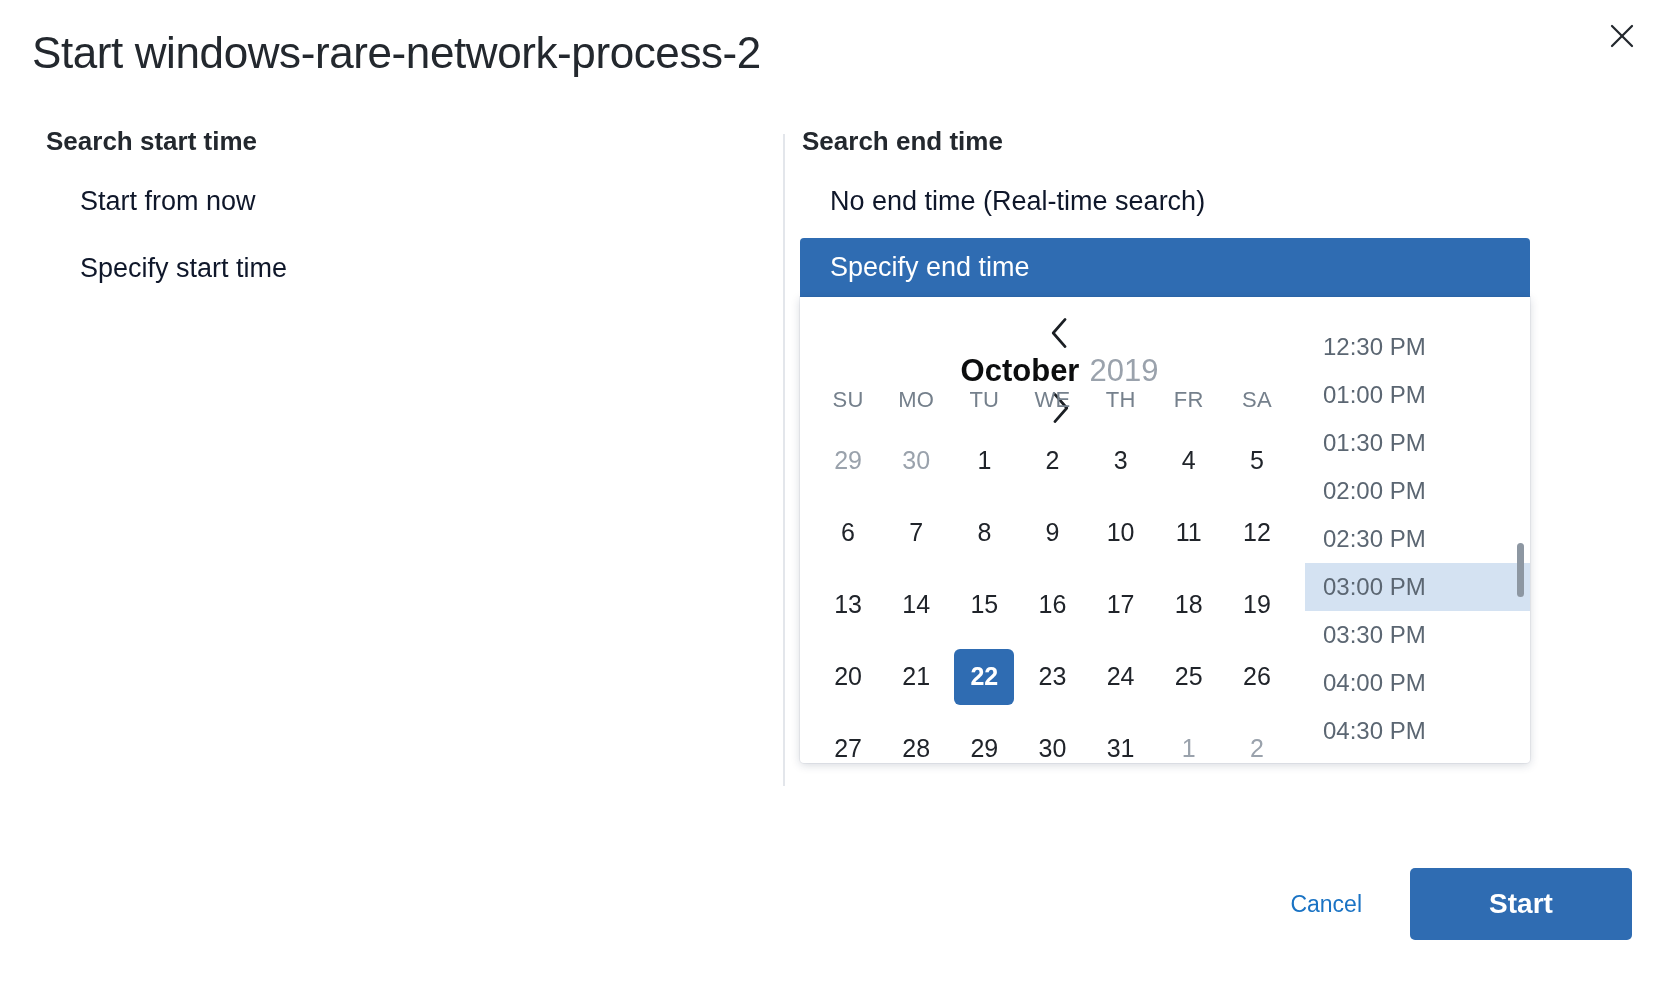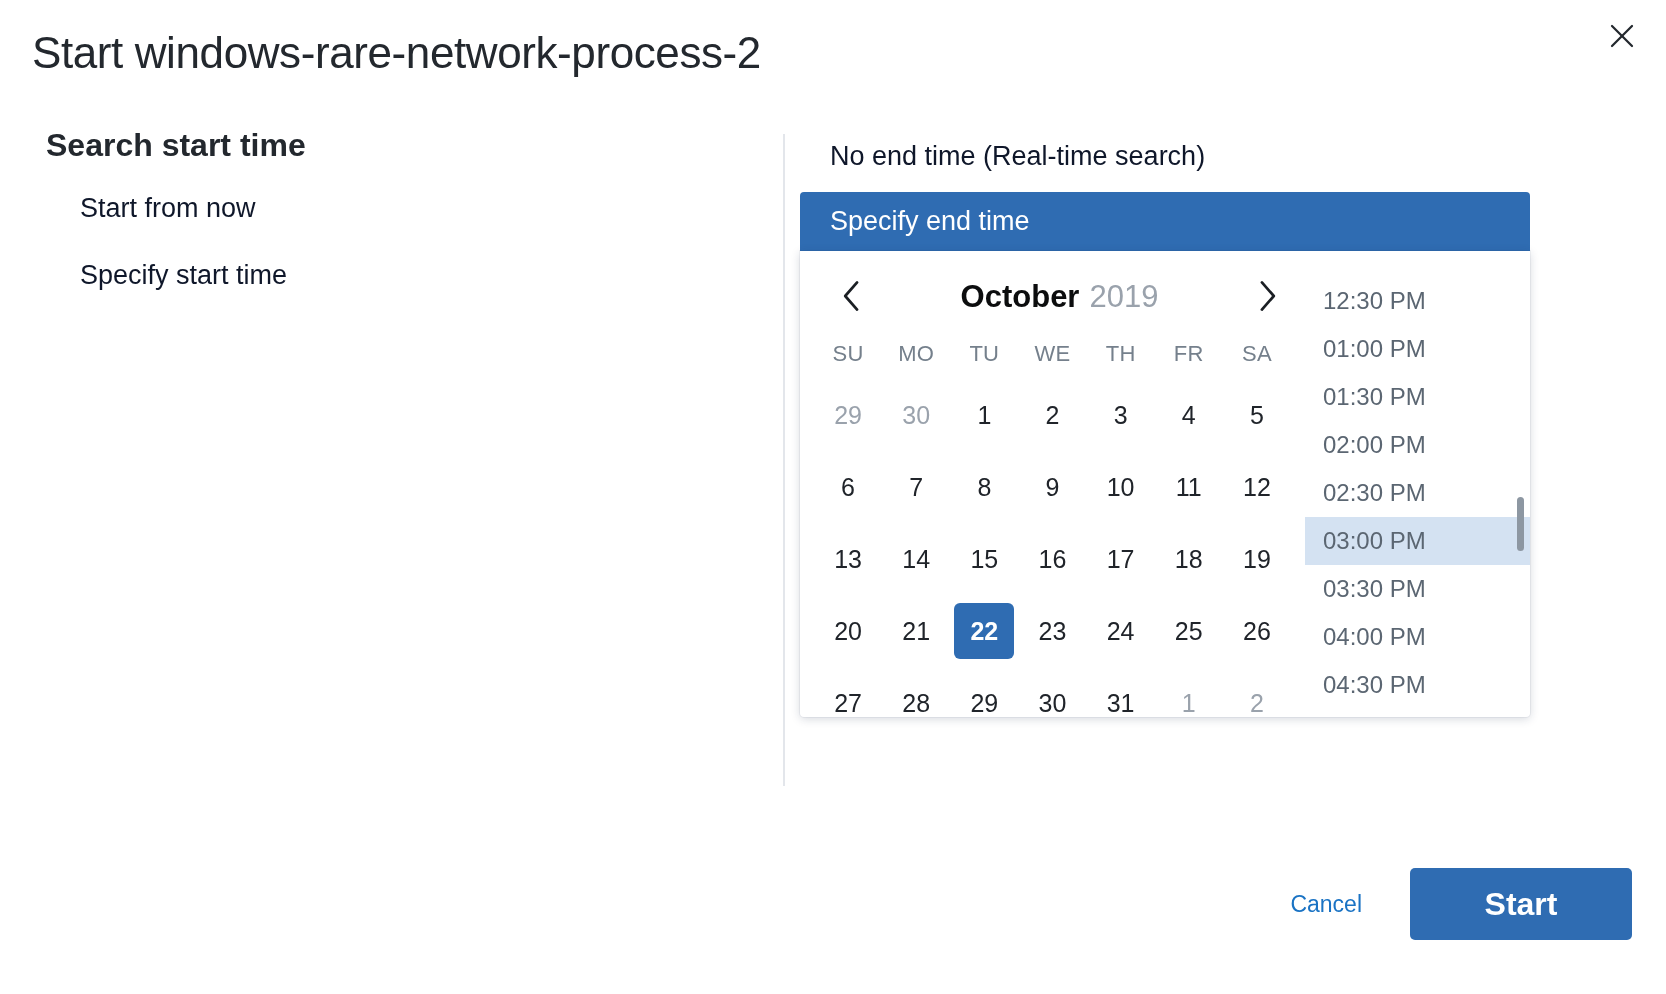--- a/index.html
+++ b/index.html
@@ -76,21 +76,21 @@
     background: #e3e6eb;
   }
   .col-right {
     position: absolute;
     left: 800px;
     top: 0;
     width: 730px;
   }
 
   .section-label {
-    font-size: 32px;
+    font-size: 26px;
     font-weight: 700;
     color: #23282e;
     margin: 0 0 14px 0;
     line-height: 1.2;
   }
   .col-right .section-label { margin-left: 2px; }
 
   .option {
     display: block;
     font-size: 27px;
@@ -137,20 +137,21 @@
     position: relative;
     width: 505px;
     padding: 14px 0 0 0;
   }
   .cal-nav {
     display: flex;
     align-items: center;
     justify-content: space-between;
     height: 62px;
     padding: 0 16px 0 30px;
+    flex-direction: column;
   }
   .cal-arrow {
     width: 44px;
     height: 44px;
     display: flex;
     align-items: center;
     justify-content: center;
     cursor: pointer;
     color: #1b1f24;
     flex: 0 0 auto;
@@ -255,21 +256,21 @@
   .btn-cancel {
     font-size: 23px;
     color: #1a73c4;
     background: transparent;
     border: none;
     padding: 16px 28px;
     cursor: pointer;
     font-family: inherit;
   }
   .btn-start {
-    font-size: 32px;
+    font-size: 28px;
     font-weight: 700;
     color: #ffffff;
     background: #2f6cb2;
     border: none;
     border-radius: 5px;
     width: 222px;
     height: 72px;
     cursor: pointer;
     font-family: inherit;
   }
@@ -293,20 +294,21 @@
 
     <div class="col-left">
       <div class="section-label">Search start time</div>
       <div class="option">Start from now</div>
       <div class="option">Specify start time</div>
     </div>
 
     <div class="col-divider"></div>
 
     <div class="col-right">
+      <div class="section-label">Search end time</div>
       <div class="option">No end time (Real-time search)</div>
 
       <div class="picker-wrap">
         <div class="picker-head">Specify end time</div>
 
         <div class="picker-body">
 
           <div class="calendar">
             <div class="cal-nav">
               <div class="cal-arrow">

